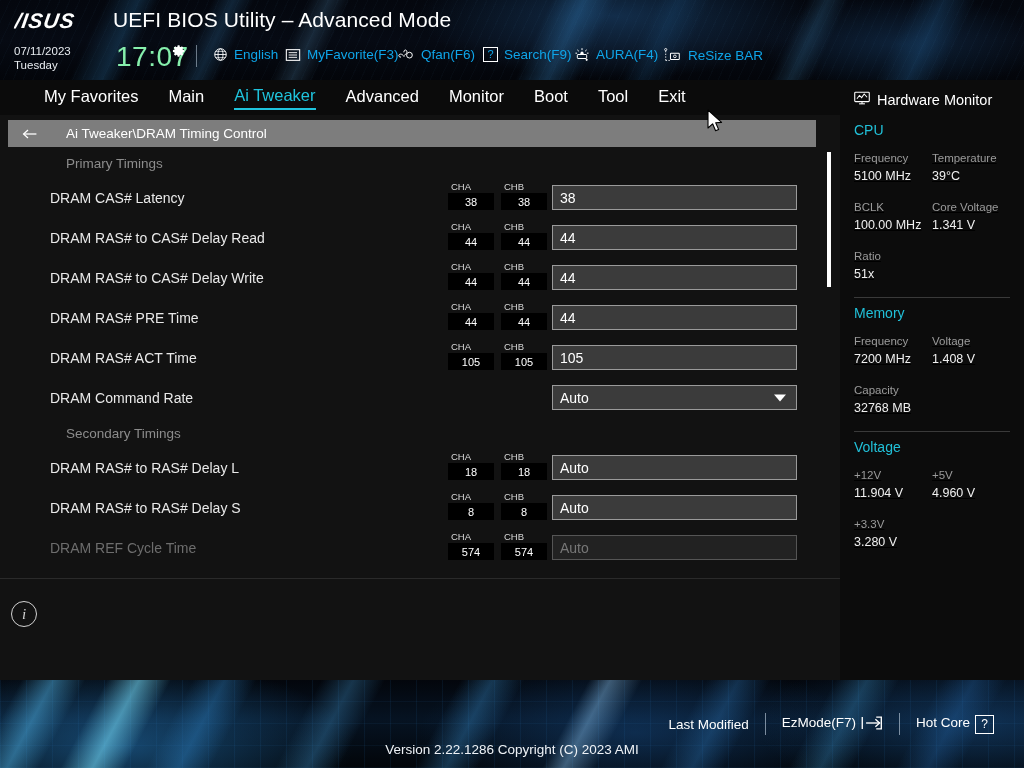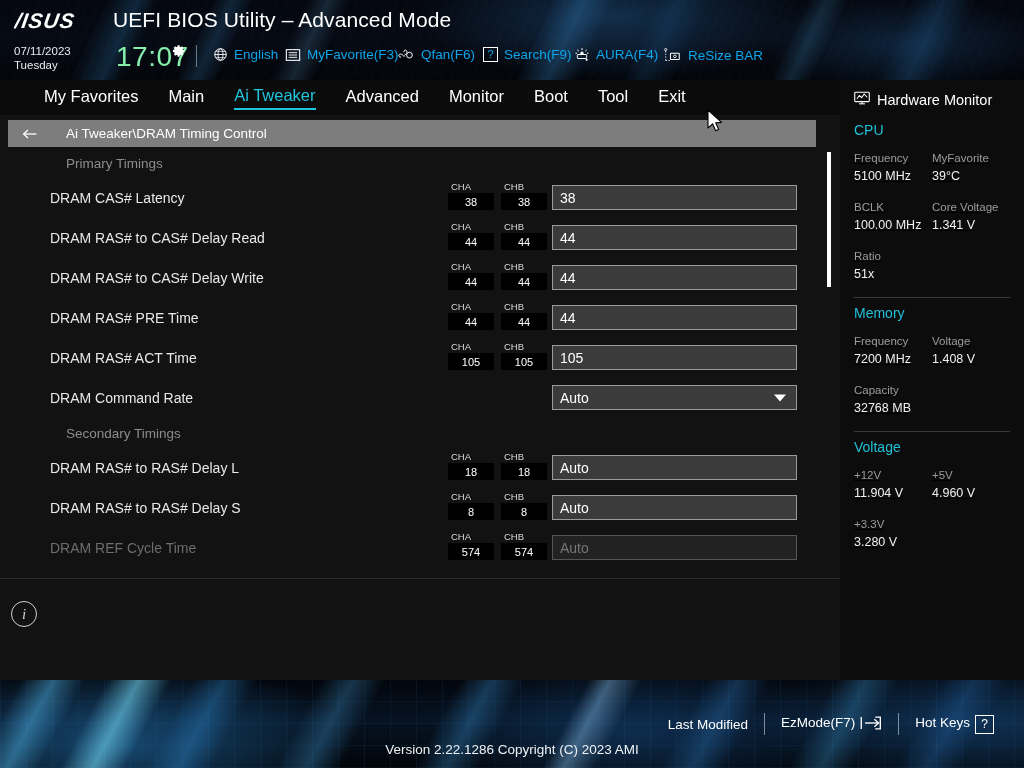--- a/index.html
+++ b/index.html
@@ -510,21 +510,21 @@
       <span>Hardware Monitor</span>
     </div>
     <div id="hwHost">
         <div class="hw-sec">CPU</div>
         <div class="hw-grid hw-block">
           <div class="hw-col">
             <div class="hw-k">Frequency</div>
             <div class="hw-v">5100 MHz</div>
           </div>
           <div class="hw-col">
-            <div class="hw-k">MyFavorite</div>
+            <div class="hw-k">Temperature</div>
             <div class="hw-v">39°C</div>
           </div>
         </div>
         <div class="hw-grid hw-block">
           <div class="hw-col">
             <div class="hw-k">BCLK</div>
             <div class="hw-v">100.00 MHz</div>
           </div>
           <div class="hw-col">
             <div class="hw-k">Core Voltage</div>
@@ -587,21 +587,21 @@
         <svg width="22" height="16" viewBox="0 0 26 18">
             <line x1="1.5" y1="2" x2="1.5" y2="16" stroke="#ffffff" stroke-width="1.6"></line>
             <polyline points="18,2 24,2 24,16 18,16" fill="none" stroke="#ffffff" stroke-width="1.6"></polyline>
             <line x1="6" y1="9" x2="22" y2="9" stroke="#ffffff" stroke-width="1.6"></line>
             <polyline points="17,4.5 22,9 17,13.5" fill="none" stroke="#ffffff" stroke-width="1.6"></polyline>
           </svg>
       </span>
     </div>
     <div class="vsep"></div>
     <div class="foot-item">
-      <span>Hot Keys</span>
+      <span>Hot Core</span>
       <span class="kbox">?</span>
     </div>
   </div>
 
   <div class="version">Version 2.22.1286 Copyright (C) 2023 AMI</div>
 
   <div class="cursor">
     <svg width="18" height="26" viewBox="0 0 18 26">
       <polygon points="1,1 1,19 5.6,14.8 8.6,21.8 11.6,20.4 8.7,13.7 14.6,13.4" fill="#ffffff" stroke="#000000" stroke-width="1.1" stroke-linejoin="round"></polygon>
     </svg>

